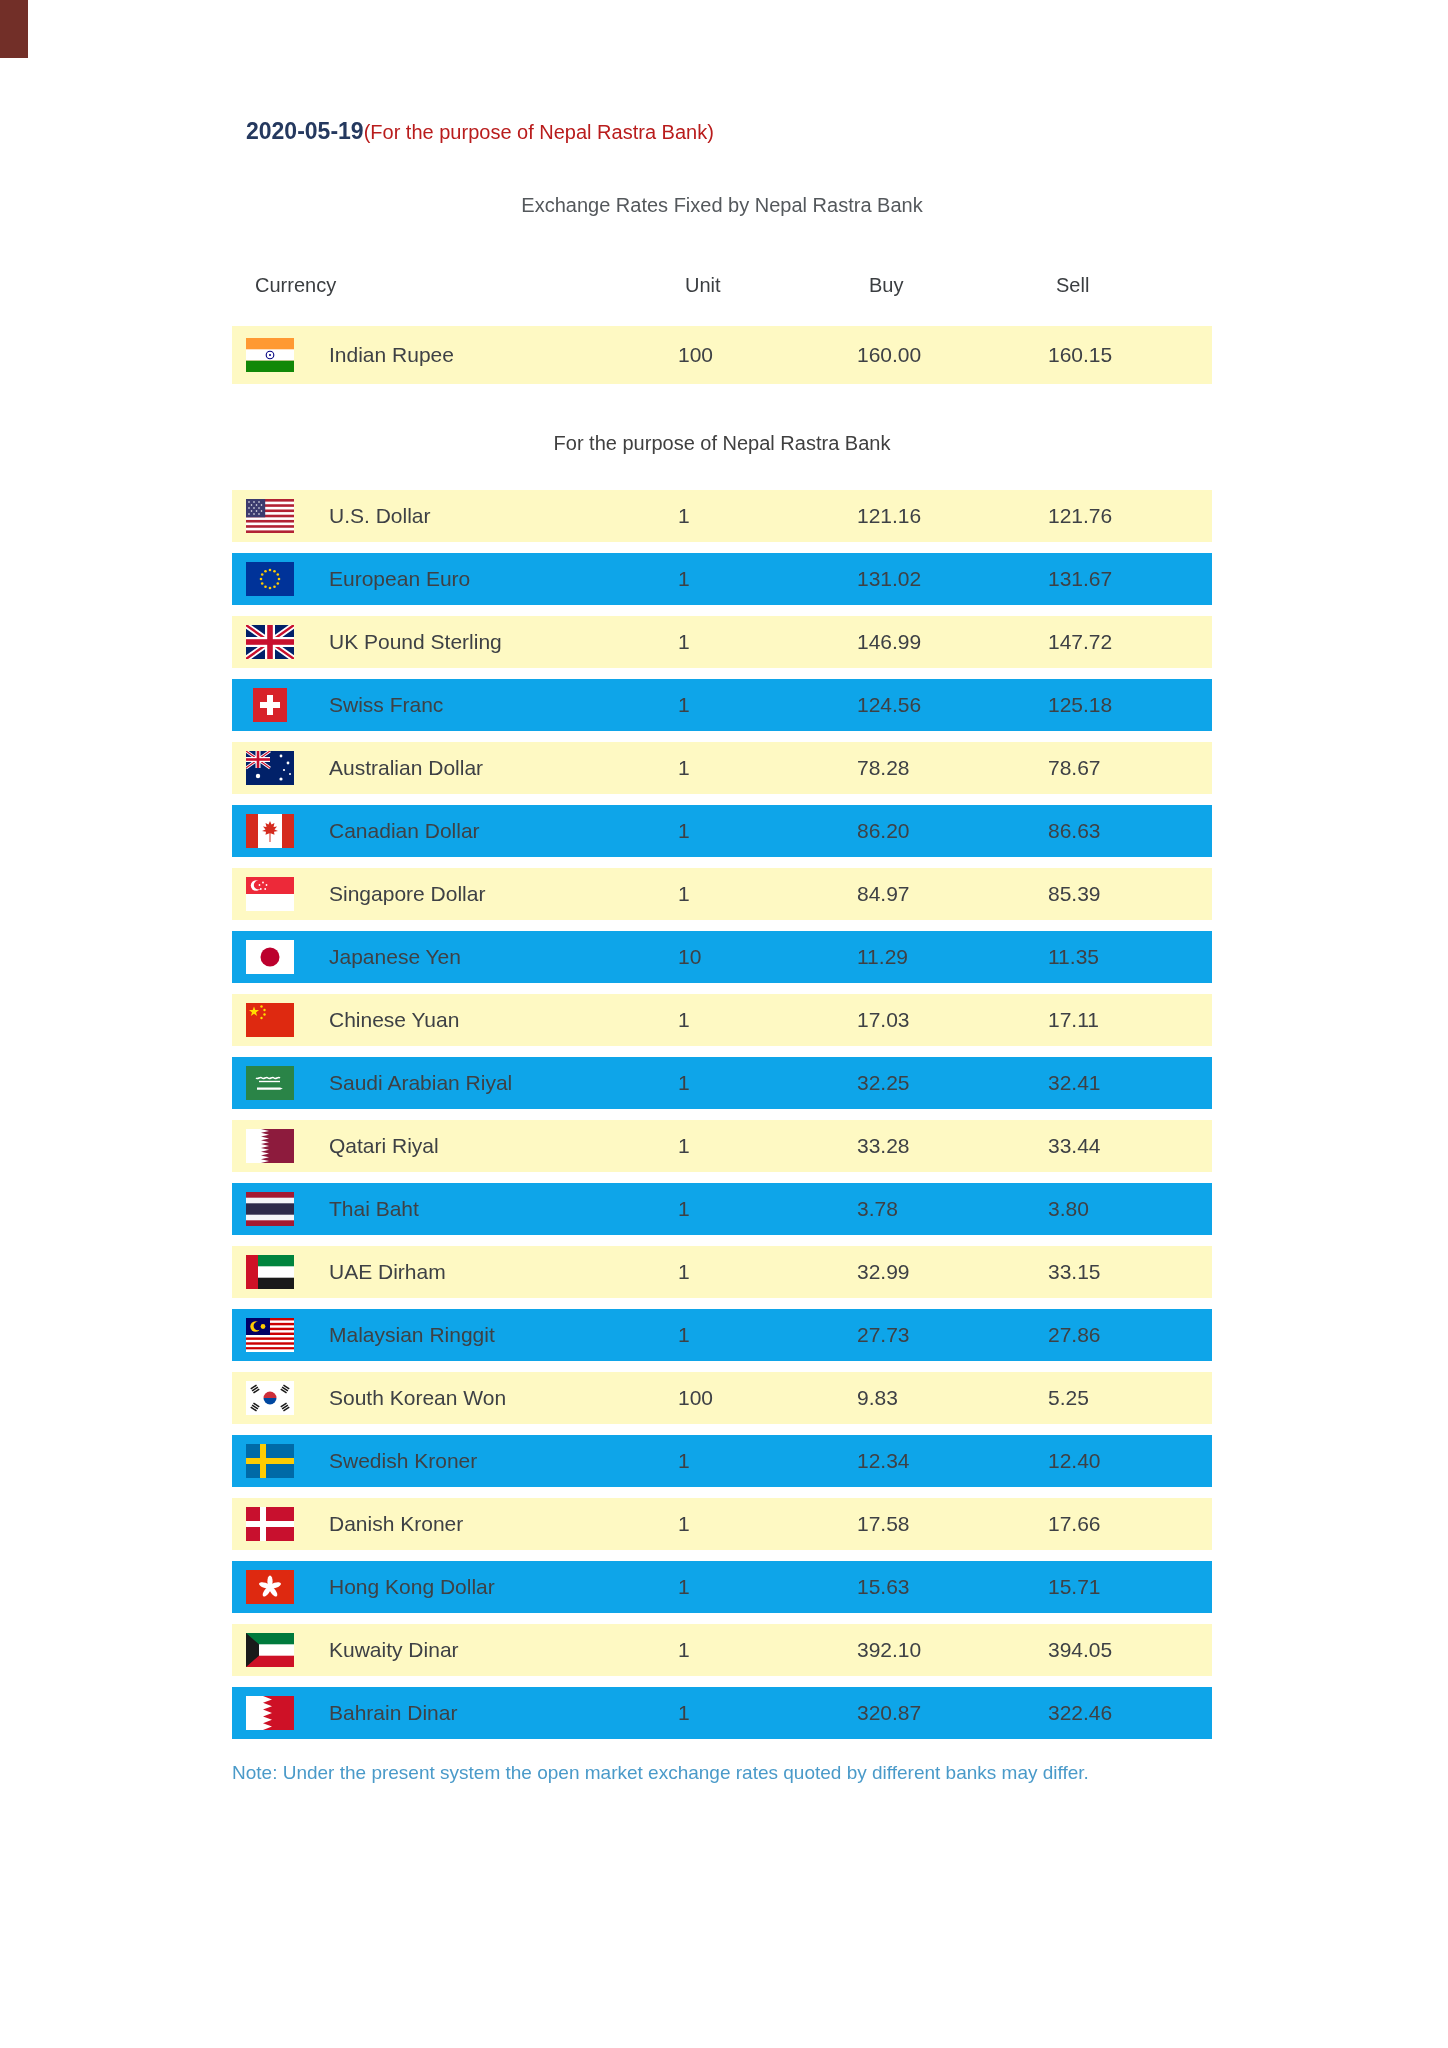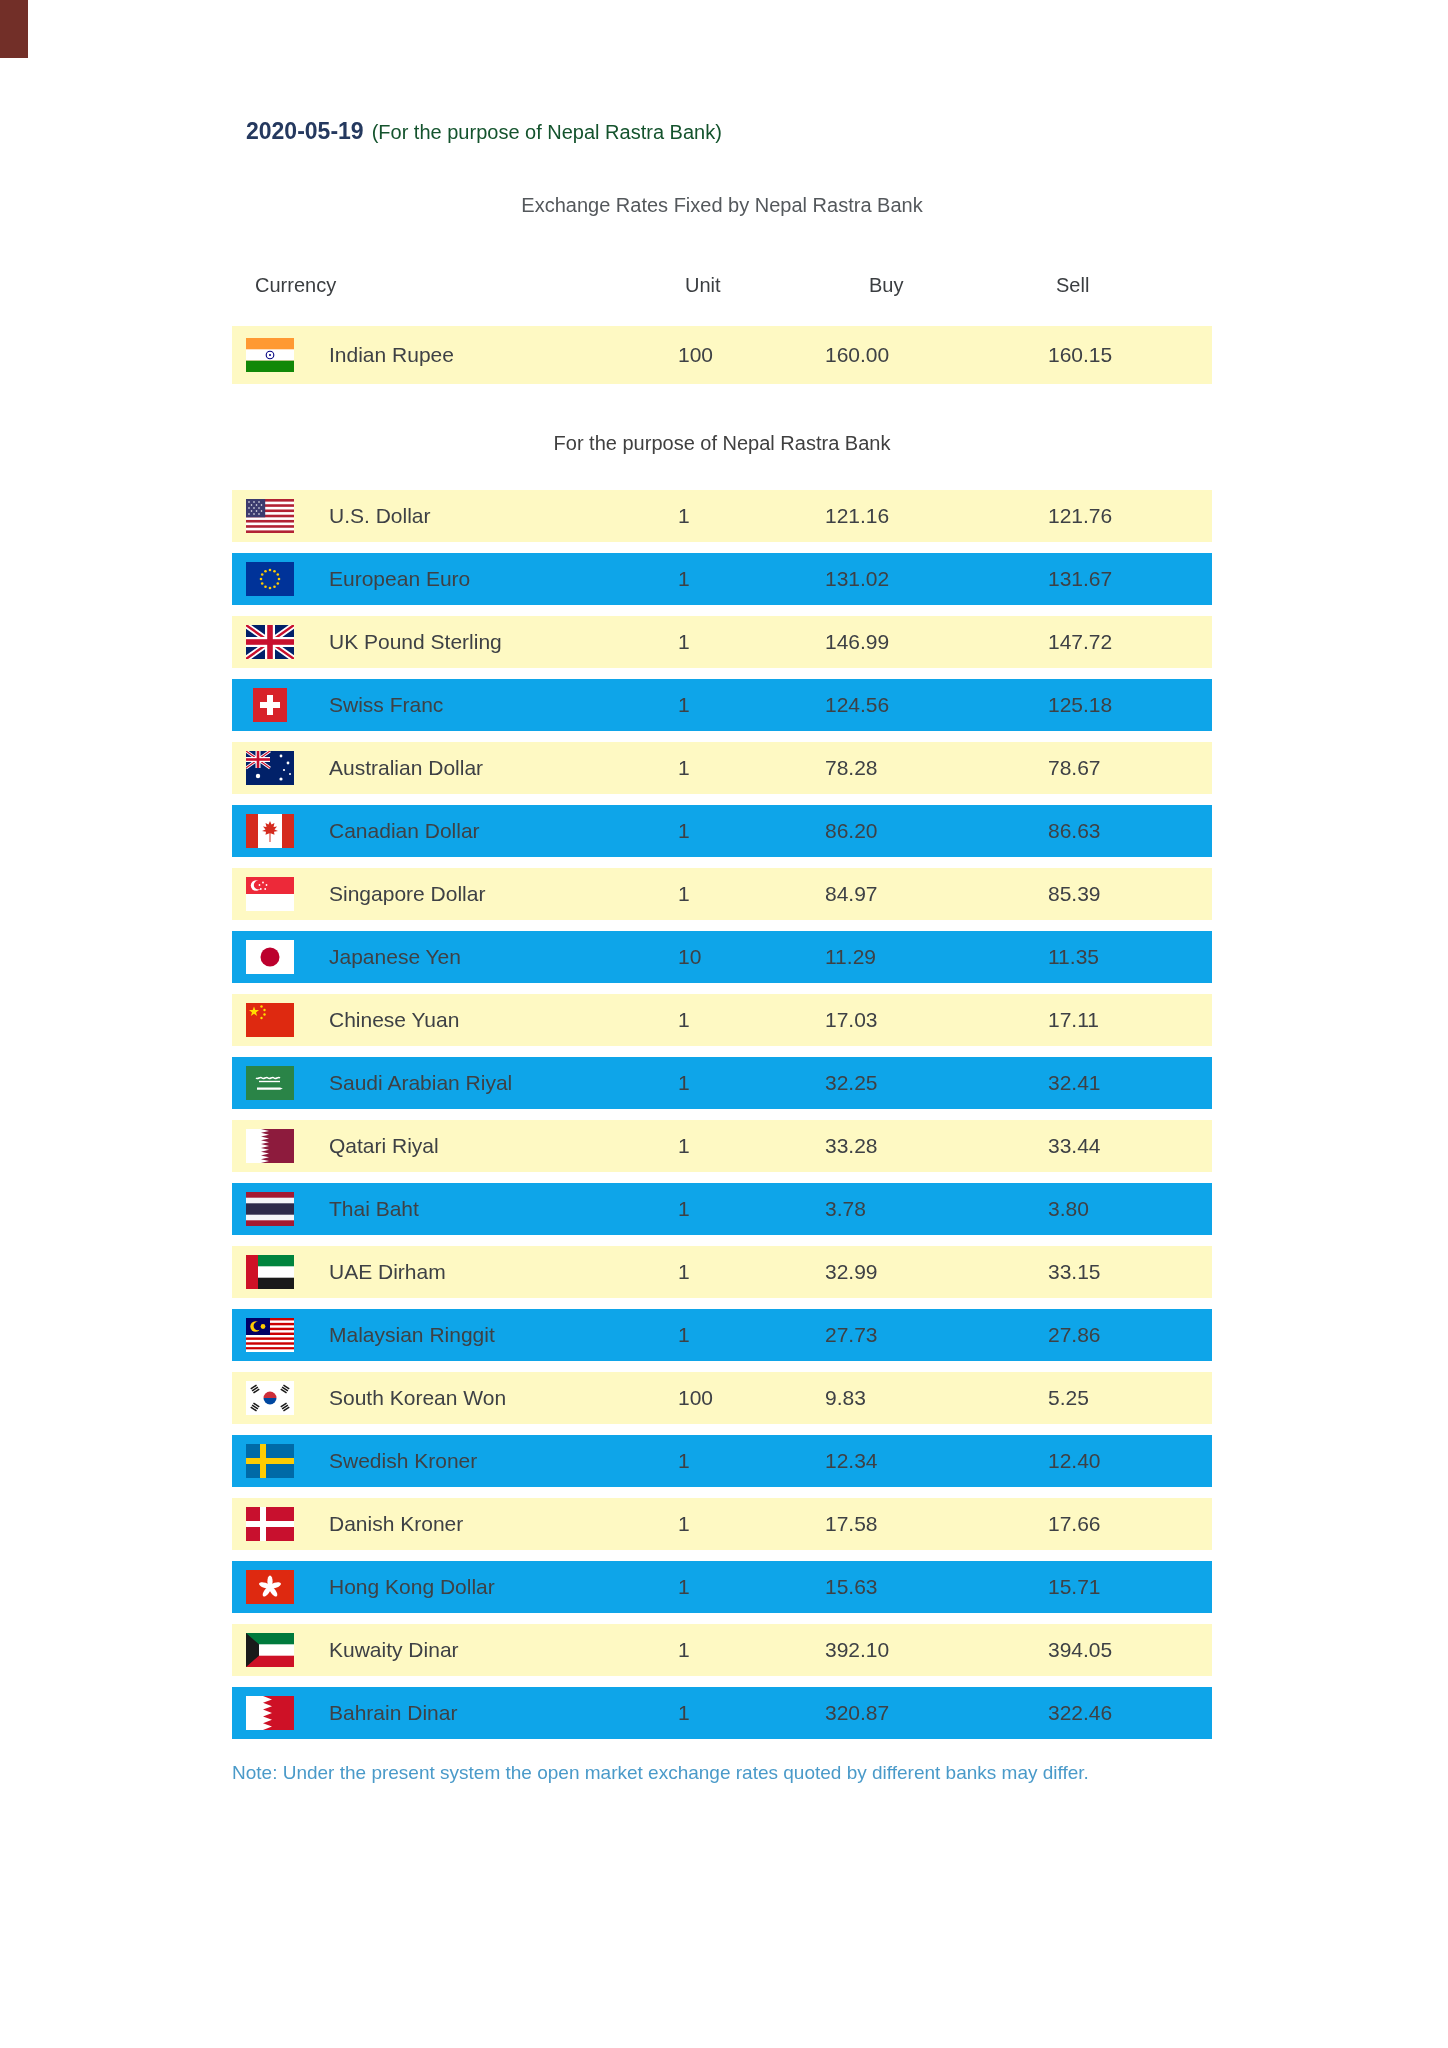--- a/index.html
+++ b/index.html
@@ -3,21 +3,21 @@
 <meta charset="utf-8">
 <style>
   html,body { margin:0; padding:0; background:#ffffff; }
   body { width:1448px; height:2048px; font-family:"Liberation Sans", sans-serif; }
   .page { position:relative; width:1448px; height:2048px; background:#ffffff; overflow:hidden; }
 
   .corner-artifact { position:absolute; left:0; top:0; width:28px; height:58px; background:#722f28; }
 
   .date-line { position:absolute; left:246px; top:118px; white-space:nowrap; }
   .date-text { font-size:23px; font-weight:bold; color:#25395f; }
-  .date-suffix { font-size:20px; color:#14532d; margin-left:8px; }
+  .date-suffix { font-size:20px; color:#b91c1c; }
 
   .main-title { position:absolute; left:232px; top:194px; width:980px; text-align:center;
                 font-size:20px; color:#54585c; }
 
   .header-row { position:absolute; left:232px; top:274px; width:980px; height:28px; }
   .header-row span { position:absolute; top:0; font-size:20px; color:#3b3e41; }
   .h-currency { left:23px; }
   .h-unit { left:453px; }
   .h-buy { left:637px; }
   .h-sell { left:824px; }
@@ -32,21 +32,21 @@
   .row { position:relative; width:980px; height:52px; margin-bottom:11px; background:#0ea5e9; }
   .row.striped { background:#fef9c3; }
   #fixed-rows .row { height:58px; }
 
   .cell { position:absolute; top:0; height:100%; display:flex; align-items:center;
           font-size:21px; color:#3e4145; white-space:nowrap; }
   .c-flag { left:14px; width:48px; }
   .c-flag svg { display:block; }
   .c-name { left:97px; }
   .c-unit { left:446px; }
-  .c-buy  { left:593px; }
+  .c-buy  { left:625px; }
   .c-sell { left:816px; }
 
   .note { position:absolute; left:232px; top:1762px; width:1010px;
           font-size:19px; color:#4a9ac9; }
 </style>
 </head>
 <body>
 
 <div class="page">
 

